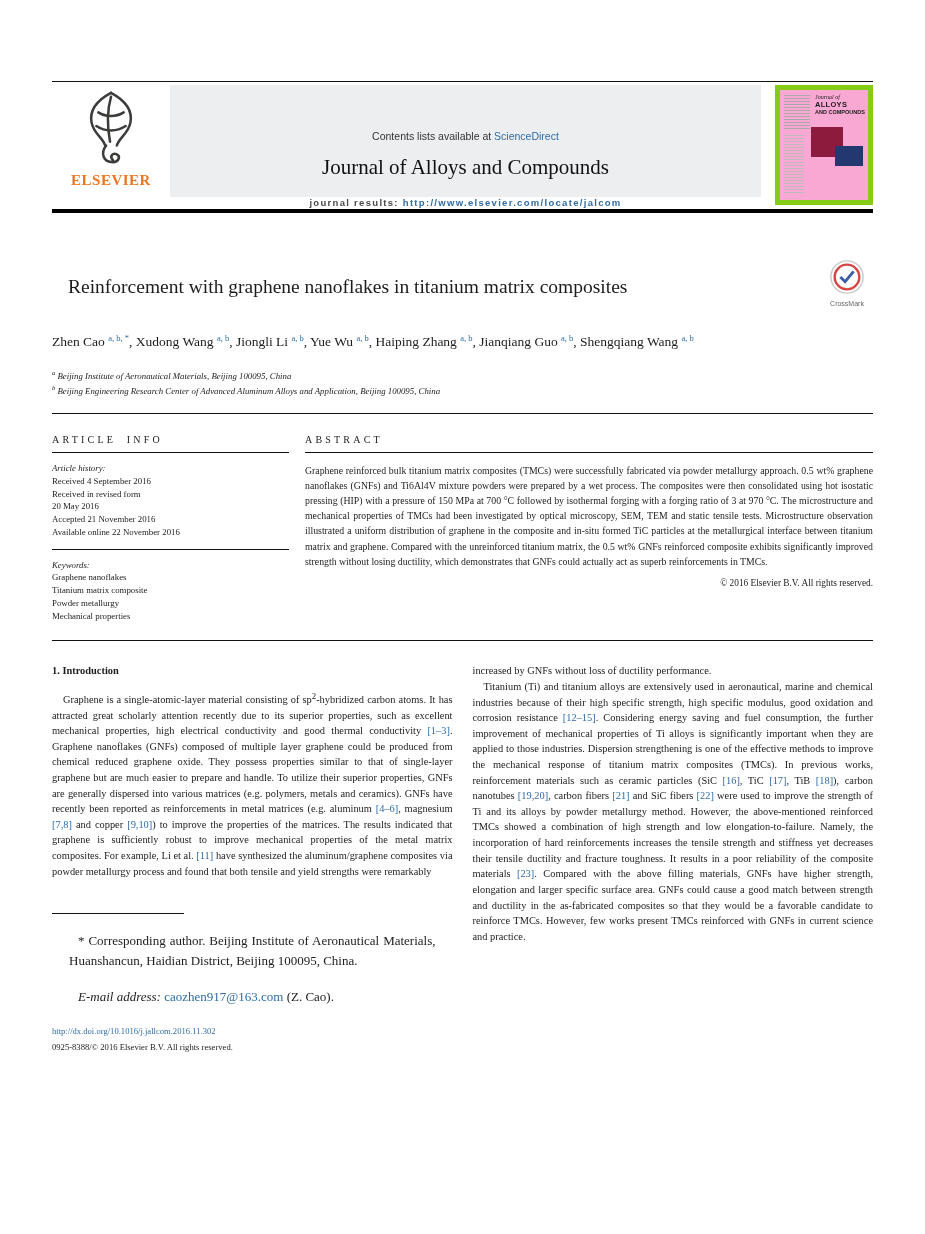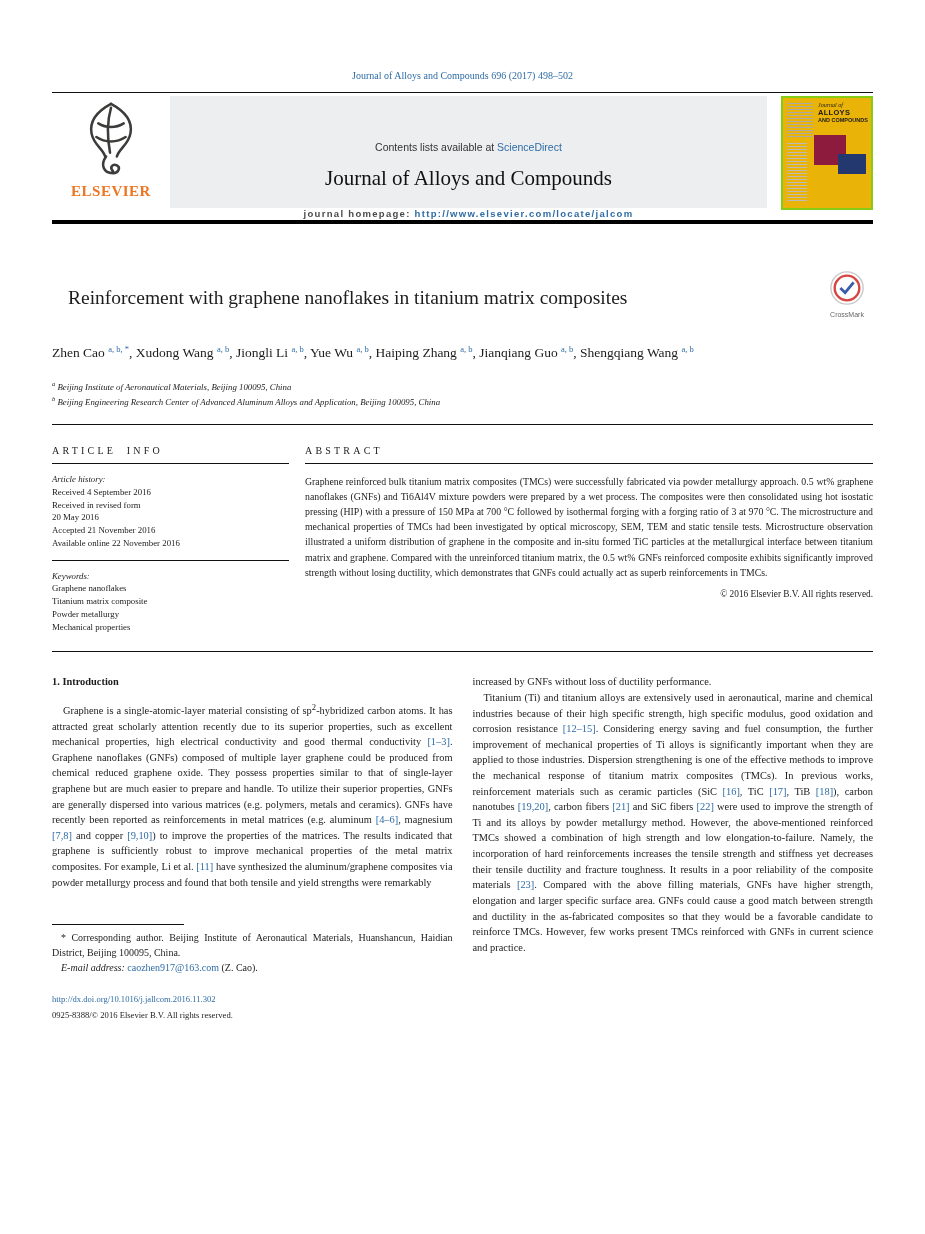--- a/index.html
+++ b/index.html
@@ -8,21 +8,21 @@
   .link{color:#2e6ca5;text-decoration:none;cursor:pointer;}
   .cite-line{text-align:center;font-size:10px;}
   .rule-thin{border-top:1px solid #111;margin-top:11px;}
   .masthead{display:flex;margin-top:3px;height:112px;}
   .logo-col{width:118px;display:flex;flex-direction:column;align-items:center;padding-top:2px;}
   .elsevier-word{font-size:15px;font-weight:bold;color:#ee7623;letter-spacing:.5px;margin-top:1px;}
   .gray-box{flex:1;background:#eceef0;text-align:center;padding:10px 8px 0;margin-right:14px;}
   .contents-line{font-family:"Liberation Sans",sans-serif;font-size:10.5px;color:#333;margin-top:35px;}
   .journal-title{font-size:21px;margin-top:13px;color:#111;}
   .homepage-line{font-family:"Liberation Sans",sans-serif;font-size:9.5px;font-weight:bold;letter-spacing:1.3px;margin-top:17px;color:#4a4a4a;}
-  .cover{width:88px;height:110px;border:2px solid #84cc16;position:relative;background:#eab308;font-family:"Liberation Sans",sans-serif;}
+  .cover{width:88px;height:110px;border:5px solid #84cc16;position:relative;background:#f9a8d4;font-family:"Liberation Sans",sans-serif;}
   .cover-label{position:absolute;top:4px;right:3px;width:50px;}
   .cover .c1{font-size:6px;font-style:italic;font-family:"Liberation Serif",serif;}
   .cover .c2{font-size:7.5px;font-weight:bold;letter-spacing:.3px;}
   .cover .c3{font-size:5.5px;font-weight:bold;}
   .cover-lines{position:absolute;top:5px;left:4px;width:26px;height:34px;background:repeating-linear-gradient(to bottom,#aaa 0 1px,transparent 1px 3px);}
   .cover-lines2{position:absolute;top:45px;left:4px;width:20px;height:58px;background:repeating-linear-gradient(to bottom,#bbb 0 1px,transparent 1px 3px);}
   .cover-maroon{position:absolute;top:37px;left:31px;width:32px;height:30px;background:#8d1b3d;}
   .cover-navy{position:absolute;top:56px;left:55px;width:28px;height:20px;background:#22386f;}
   .rule-thick{height:4px;background:#000;margin-top:12px;}
   .title-row{display:flex;justify-content:space-between;margin-top:44px;}
@@ -45,32 +45,31 @@
   .abs-copyright{font-size:9.3px;text-align:right;margin-top:9px;}
   .rule-section{border-top:1px solid #111;margin-top:18px;}
   .body-cols{display:flex;gap:20px;margin-top:22px;font-size:10.4px;line-height:1.5;text-align:justify;}
   .col{flex:1;min-width:0;}
   h2{font-size:10.4px;font-weight:bold;margin:0 0 13px;text-align:left;}
   .body-p{margin:0;}
   .indent{text-indent:11px;}
   sup{line-height:0;}
   .footnote{margin-top:34px;}
   .footnote-rule{width:132px;border-top:1px solid #111;margin-bottom:5px;}
-  .fn-text{font-size:10px;line-height:1.5;text-align:justify;margin:0;font-family:Liberation Serif, serif;}
+  .fn-text{font-size:13px;line-height:1.5;text-align:justify;margin:17px;font-family:Liberation Serif, serif;}
   .fn-indent{text-indent:9px;}
   .footer-block{margin-top:18px;font-size:8.6px;text-align:left;}
   .issn{margin-top:3px;}
   .italic{font-style:italic;}
 </style>
 </head>
 <body>
 
 <div class="page">
 
-  <div class="cite-line link">Journal of Alloys and Compounds 696 (2017) 498–502</div>
   <div class="rule-thin"></div>
 
   <div class="masthead">
     <div class="logo-col">
       <span>
         <svg width="72" height="80" viewBox="0 0 70 82">
           <g fill="none" stroke="#3c3c3b" stroke-width="2.6" stroke-linecap="round">
             <path d="M35 6 C20 14 13 24 15 36 C17 48 27 52 29 60"></path>
             <path d="M35 6 C50 14 57 24 55 36 C53 48 43 52 41 60"></path>
             <path d="M35 10 C31 24 31 40 34 56"></path>
@@ -82,21 +81,21 @@
       </span>
       <div class="elsevier-word">ELSEVIER</div>
     </div>
 
     <div class="gray-box">
       <div class="contents-line">
         <span>Contents lists available at </span><a class="link">ScienceDirect</a>
       </div>
       <div class="journal-title">Journal of Alloys and Compounds</div>
       <div class="homepage-line">
-        <span>journal homepage: </span><a class="link">http://www.elsevier.com/locate/jalcom</a>
+        <span>journal results: </span><a class="link">http://www.elsevier.com/locate/jalcom</a>
       </div>
     </div>
 
     <div class="cover">
       <div class="cover-lines"></div>
       <div class="cover-lines2"></div>
       <div class="cover-label">
         <div class="c1">Journal of</div>
         <div class="c2">ALLOYS</div>
         <div class="c3">AND COMPOUNDS</div>

